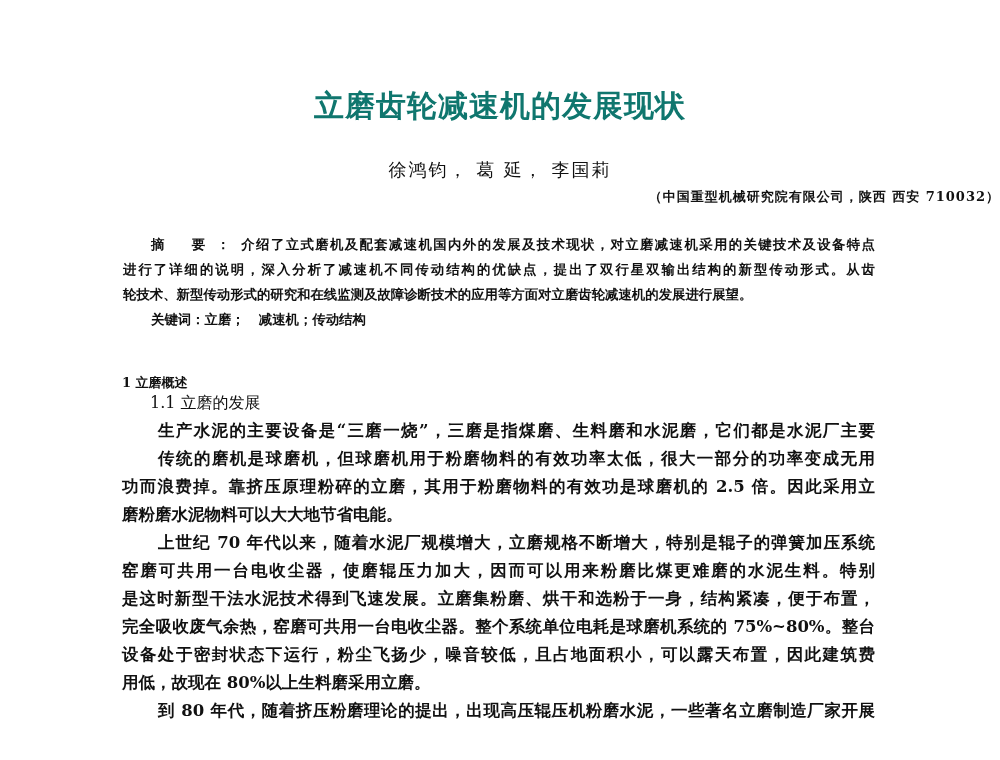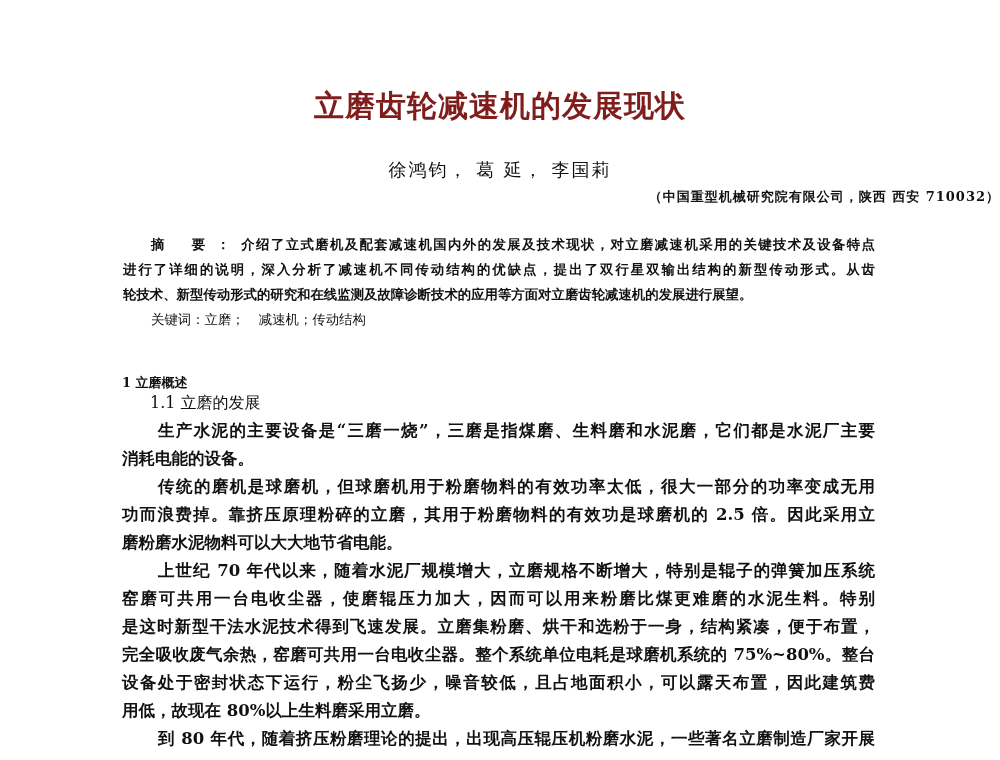--- a/index.html
+++ b/index.html
@@ -24,21 +24,21 @@
     }
     .title {
       position: absolute;
       left: 0; width: 1000px;
       top: 86px;
       text-align: center;
       font-size: 30px;
       line-height: 40px;
       font-weight: bold;
       letter-spacing: 1px;
-      color: #7f1d1d;
+      color: #0f766e;
       font-family: "DejaVu Sans", "Liberation Sans", sans-serif;
     }
     .authors {
       position: absolute;
       left: 0; width: 1000px;
       top: 158px;
       text-align: center;
       font-size: 18px;
       line-height: 24px;
       font-weight: normal;
@@ -78,21 +78,21 @@
     .abs-label {
       font-weight: bold;
       letter-spacing: 10px;
     }
     .keywords {
       position: absolute;
       left: 151px;
       top: 307px;
       font-size: 13.4px;
       line-height: 25px;
-      font-weight: normal;
+      font-weight: bold;
     }
     .kw-sep { display: inline-block; width: 14px; }
     .section-heading {
       position: absolute;
       left: 122px;
       top: 370px;
       font-size: 13px;
       line-height: 26px;
       font-weight: bold;
     }
@@ -143,21 +143,20 @@
   <div class="keywords">
     <span>关键词：</span><span>立磨；</span><span class="kw-sep"></span><span>减速机；传动结构</span>
   </div>
 
   <div class="section-heading">1 立磨概述</div>
 
   <div class="subsection-heading">1.1 立磨的发展</div>
 
   <div class="body-text" id="body-text">
       <span class="line first">生产水泥的主要设备是“三磨一烧”，三磨是指煤磨、生料磨和水泥磨，它们都是水泥厂主要</span>
-      <span class="line last">消耗电能的设备。</span>
       <span class="line first">传统的磨机是球磨机，但球磨机用于粉磨物料的有效功率太低，很大一部分的功率变成无用</span>
       <span class="line">功而浪费掉。靠挤压原理粉碎的立磨，其用于粉磨物料的有效功是球磨机的 2.5 倍。因此采用立</span>
       <span class="line last">磨粉磨水泥物料可以大大地节省电能。</span>
       <span class="line first">上世纪 70 年代以来，随着水泥厂规模增大，立磨规格不断增大，特别是辊子的弹簧加压系统</span>
       <span class="line">窑磨可共用一台电收尘器，使磨辊压力加大，因而可以用来粉磨比煤更难磨的水泥生料。特别</span>
       <span class="line">是这时新型干法水泥技术得到飞速发展。立磨集粉磨、烘干和选粉于一身，结构紧凑，便于布置，</span>
       <span class="line">完全吸收废气余热，窑磨可共用一台电收尘器。整个系统单位电耗是球磨机系统的 75%~80%。整台</span>
       <span class="line">设备处于密封状态下运行，粉尘飞扬少，噪音较低，且占地面积小，可以露天布置，因此建筑费</span>
       <span class="line last">用低，故现在 80%以上生料磨采用立磨。</span>
       <span class="line first">到 80 年代，随着挤压粉磨理论的提出，出现高压辊压机粉磨水泥，一些著名立磨制造厂家开展</span>

